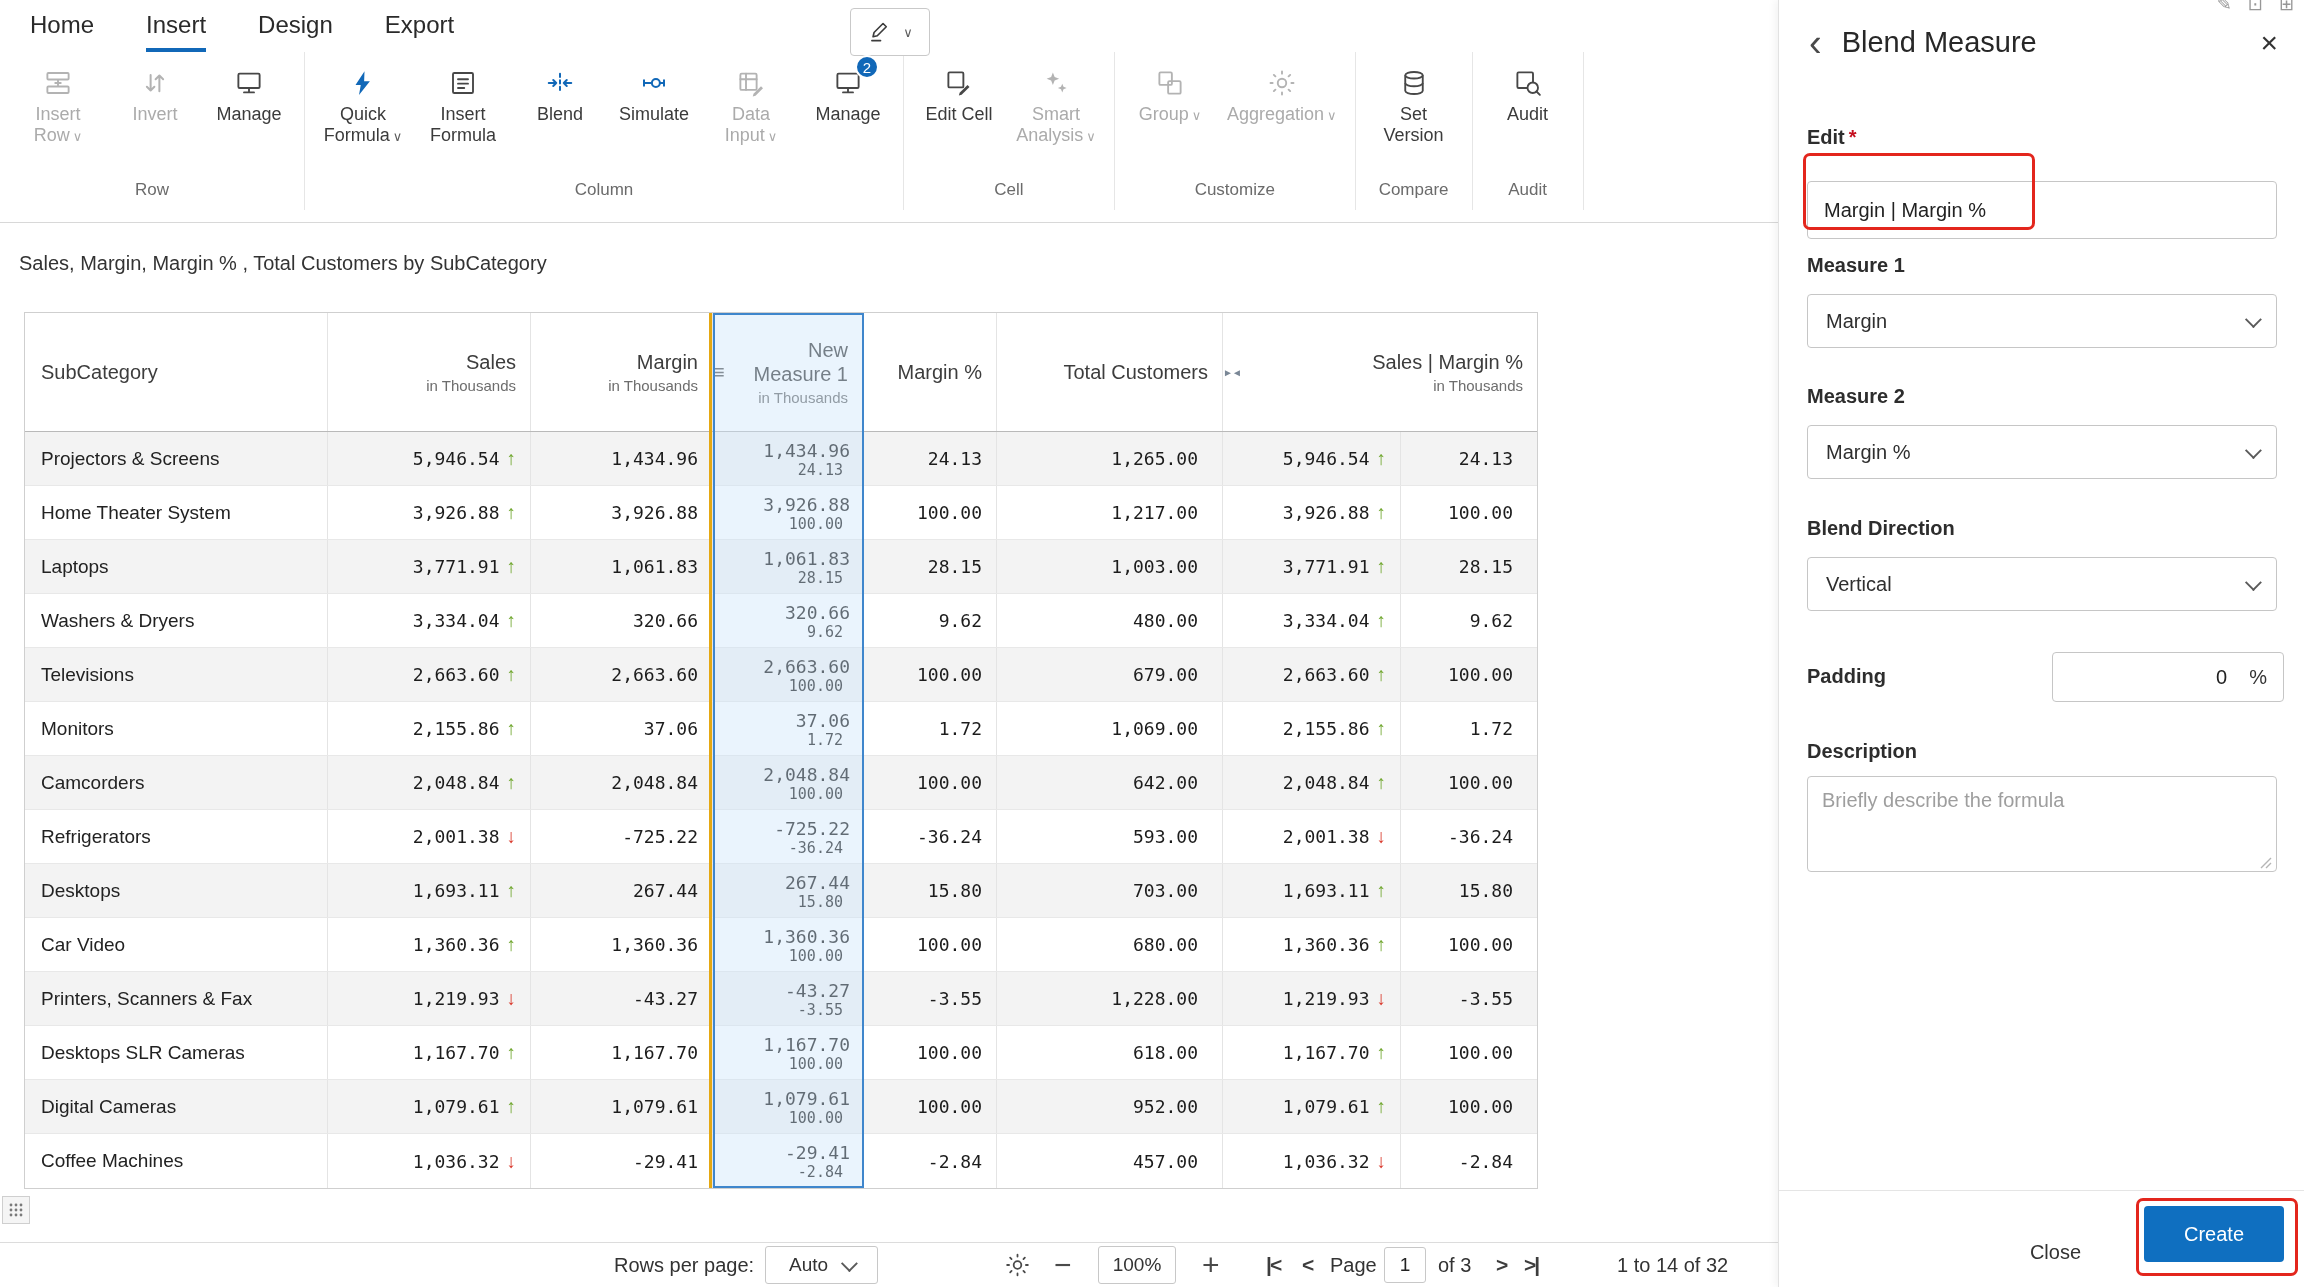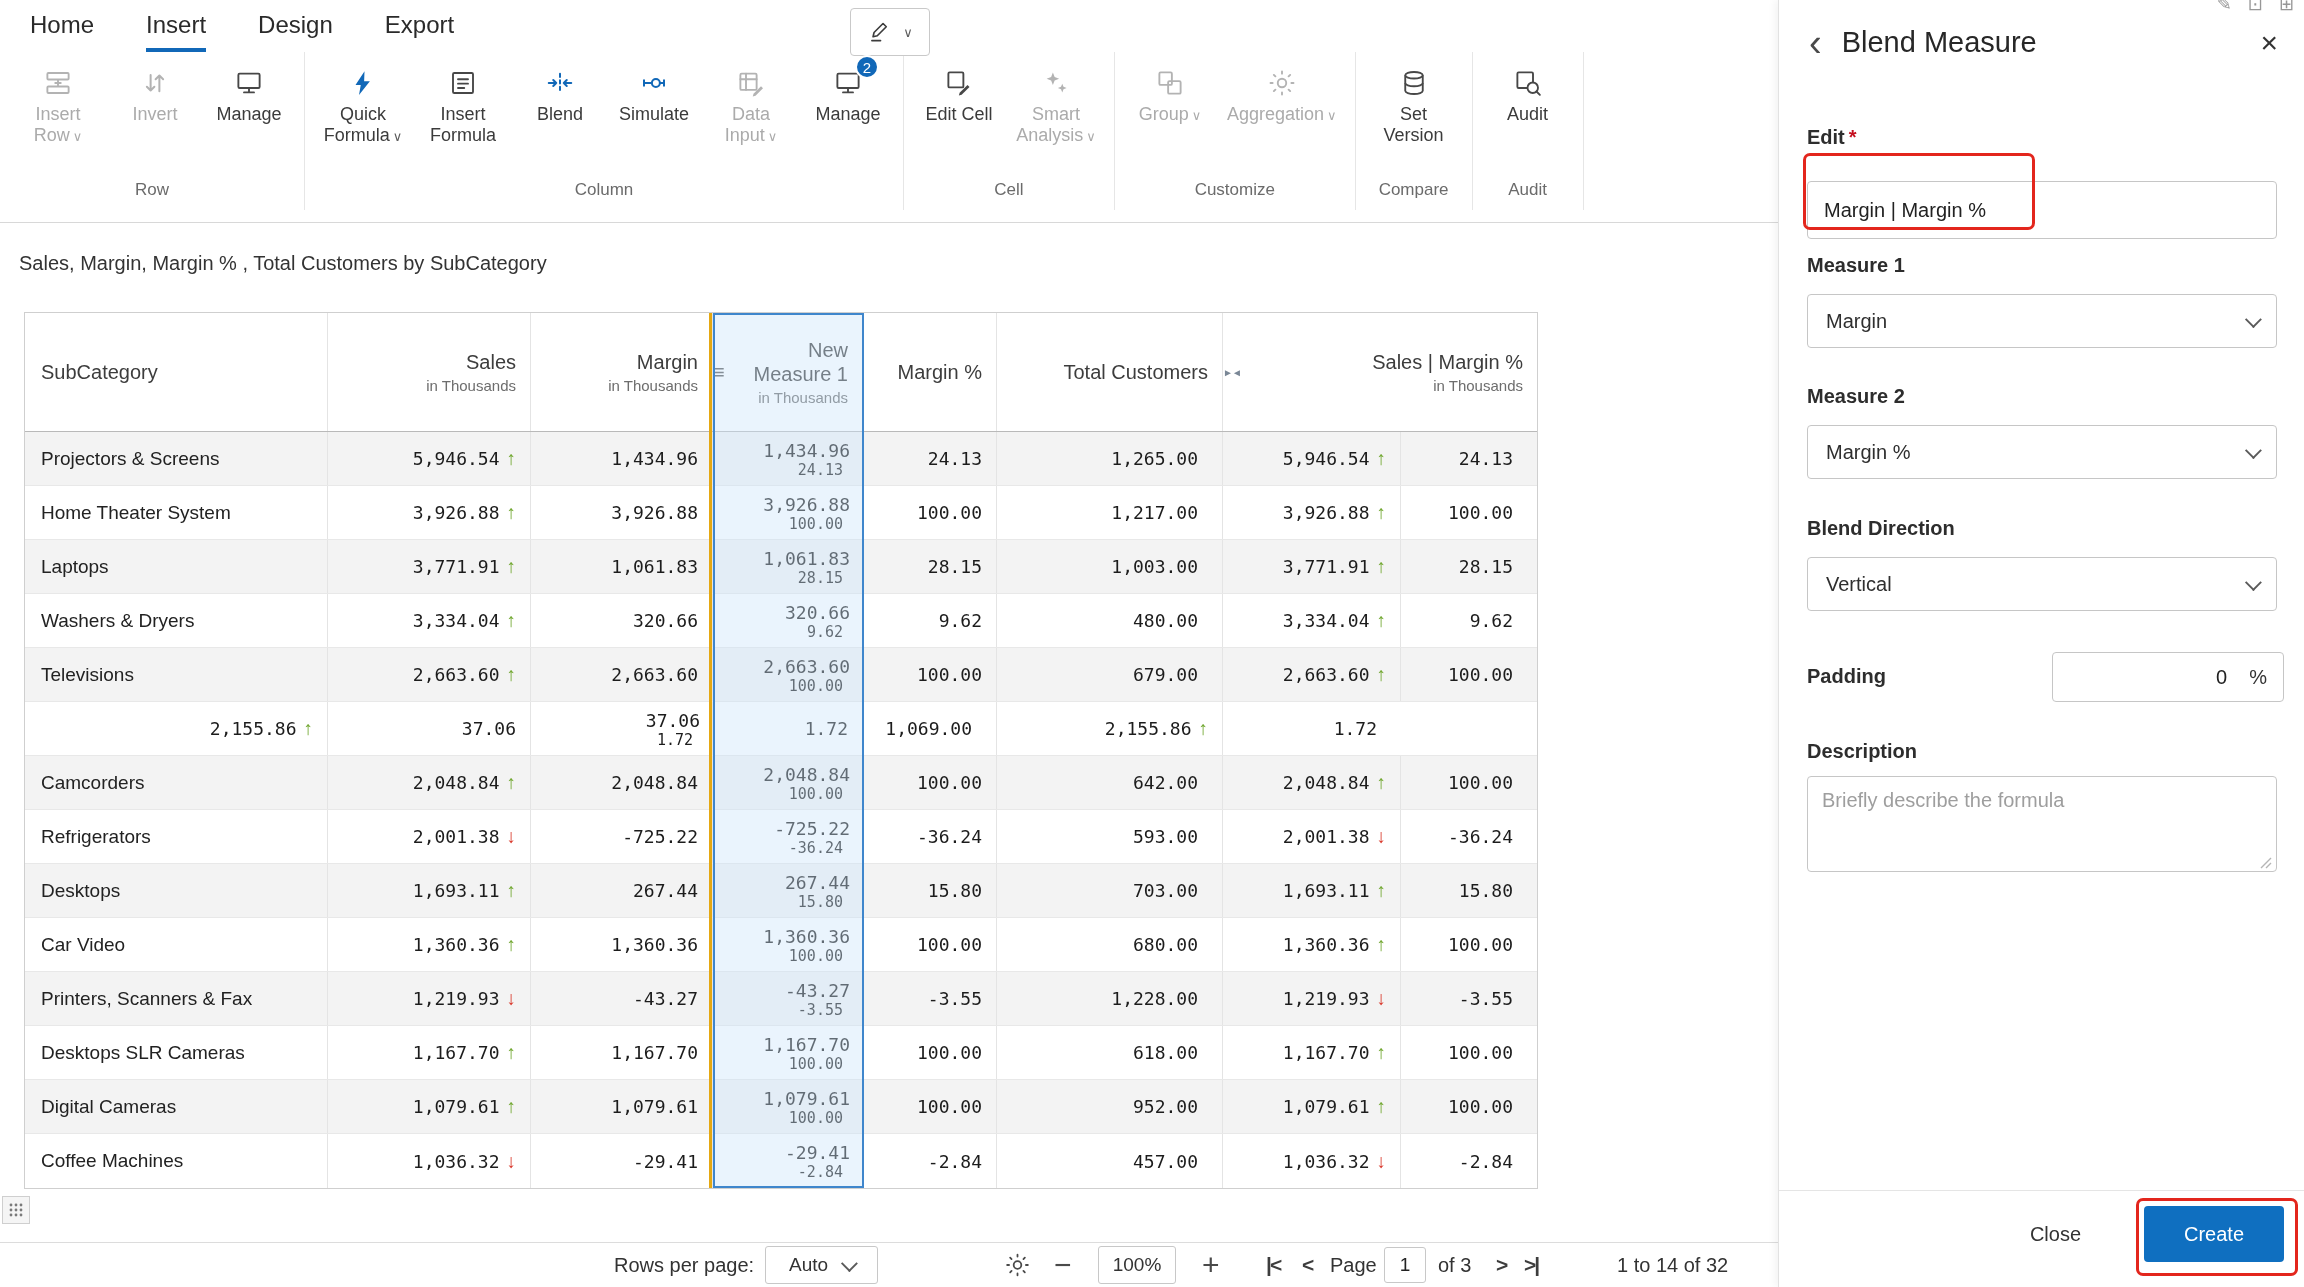--- a/index.html
+++ b/index.html
@@ -97,21 +97,21 @@
   .dd .val{flex:1;font-size:20px;color:#2f2f2f;}
   .pad-box{position:absolute;left:273px;top:652px;width:232px;height:50px;border:1px solid #c6c6c6;border-radius:4px;
     display:flex;align-items:center;justify-content:flex-end;padding:0 16px;gap:20px;box-sizing:border-box;}
   .pad-box input{border:none;outline:none;width:80px;text-align:right;font-size:20px;color:#222;font-family:inherit;background:transparent;}
   .pad-suffix{font-size:20px;color:#333;}
   .p-textarea{position:absolute;left:28px;top:776px;width:470px;height:96px;border:1px solid #c6c6c6;border-radius:4px;
     padding:12px 14px;font-size:20px;color:#333;font-family:inherit;resize:none;box-sizing:border-box;outline:none;}
   .p-textarea::placeholder{color:#9e9e9e;}
   .resize-mark{position:absolute;left:480px;top:856px;pointer-events:none;color:#b5b5b5;}
   .p-footer{position:absolute;left:0;right:0;top:1190px;bottom:0;border-top:1px solid #e5e5e5;background:#fff;}
-  .btn-close{position:absolute;left:199px;top:15px;width:155px;height:56px;background:#fff;border:none;font-size:20px;color:#333;cursor:pointer;font-family:inherit;}
+  .btn-close{position:absolute;left:199px;top:33px;width:155px;height:56px;background:#fff;border:none;font-size:20px;color:#333;cursor:pointer;font-family:inherit;}
   .btn-create{position:absolute;left:365px;top:15px;width:140px;height:56px;background:#0f6fc0;border:none;border-radius:4px;
     font-size:20px;color:#fff;cursor:pointer;font-family:inherit;}
   svg{display:block;}
 </style>
 </head>
 <body>
 <div id="app">
 
   <div class="corner-icons">
     <span>✎</span>
@@ -480,20 +480,21 @@
           </div>
           <div class="tc num">
             <span class="mono">2,663.60</span>
             <span class="arr up">↑</span>
           </div>
           <div class="tc num pad-lg">
             <span class="mono">100.00</span>
           </div>
         </div>
         <div class="trow">
+          <div class="tc subcat">Monitors</div>
           <div class="tc num">
             <span class="mono">2,155.86</span>
             <span class="arr up">↑</span>
           </div>
           <div class="tc num">
             <span class="mono">37.06</span>
           </div>
           <div class="tc num stack">
             <span class="mono v1">37.06</span>
             <span class="mono v2">1.72</span>

